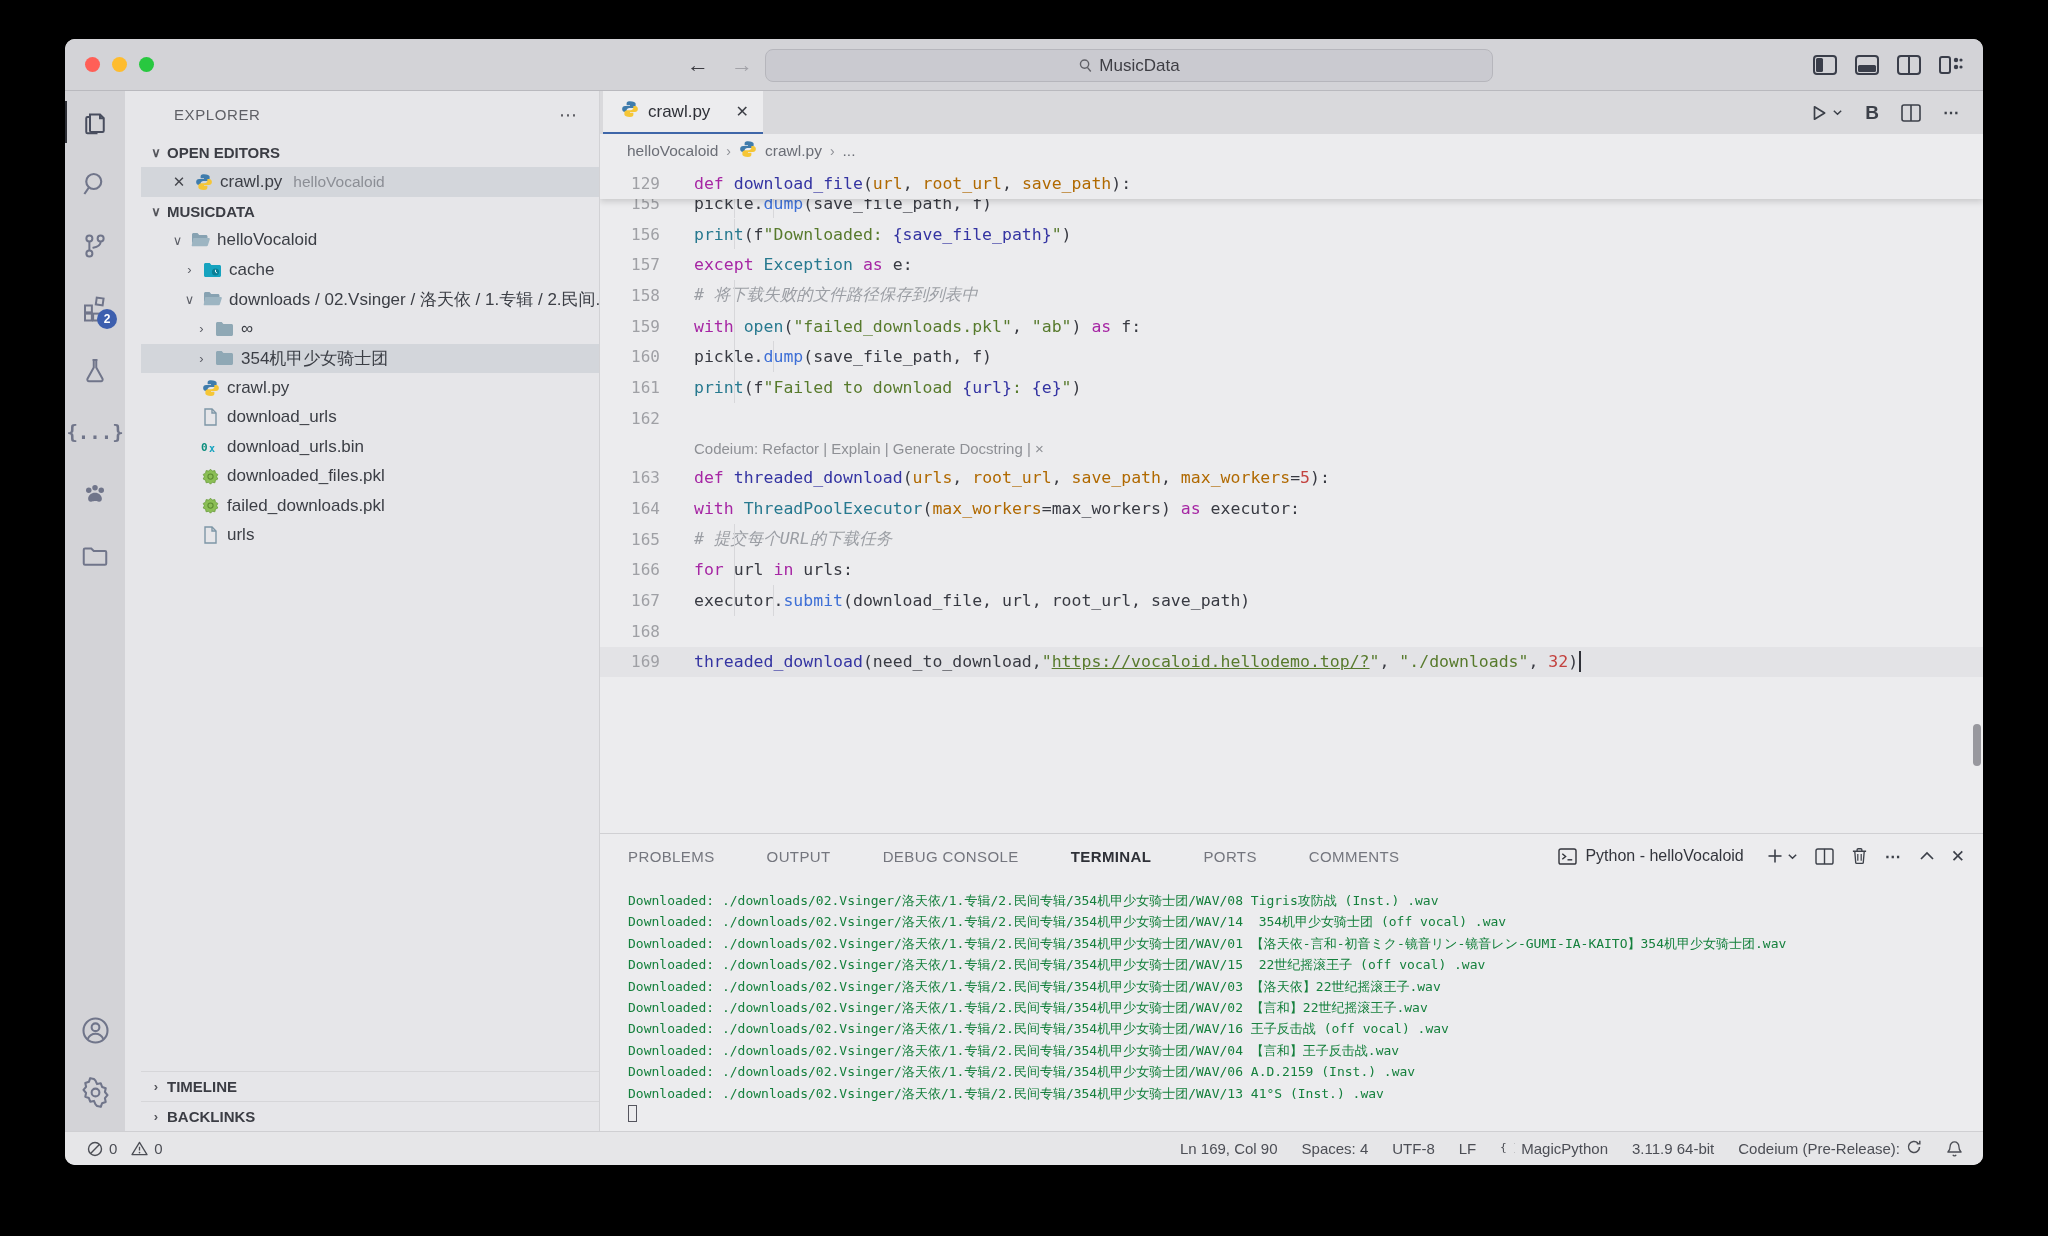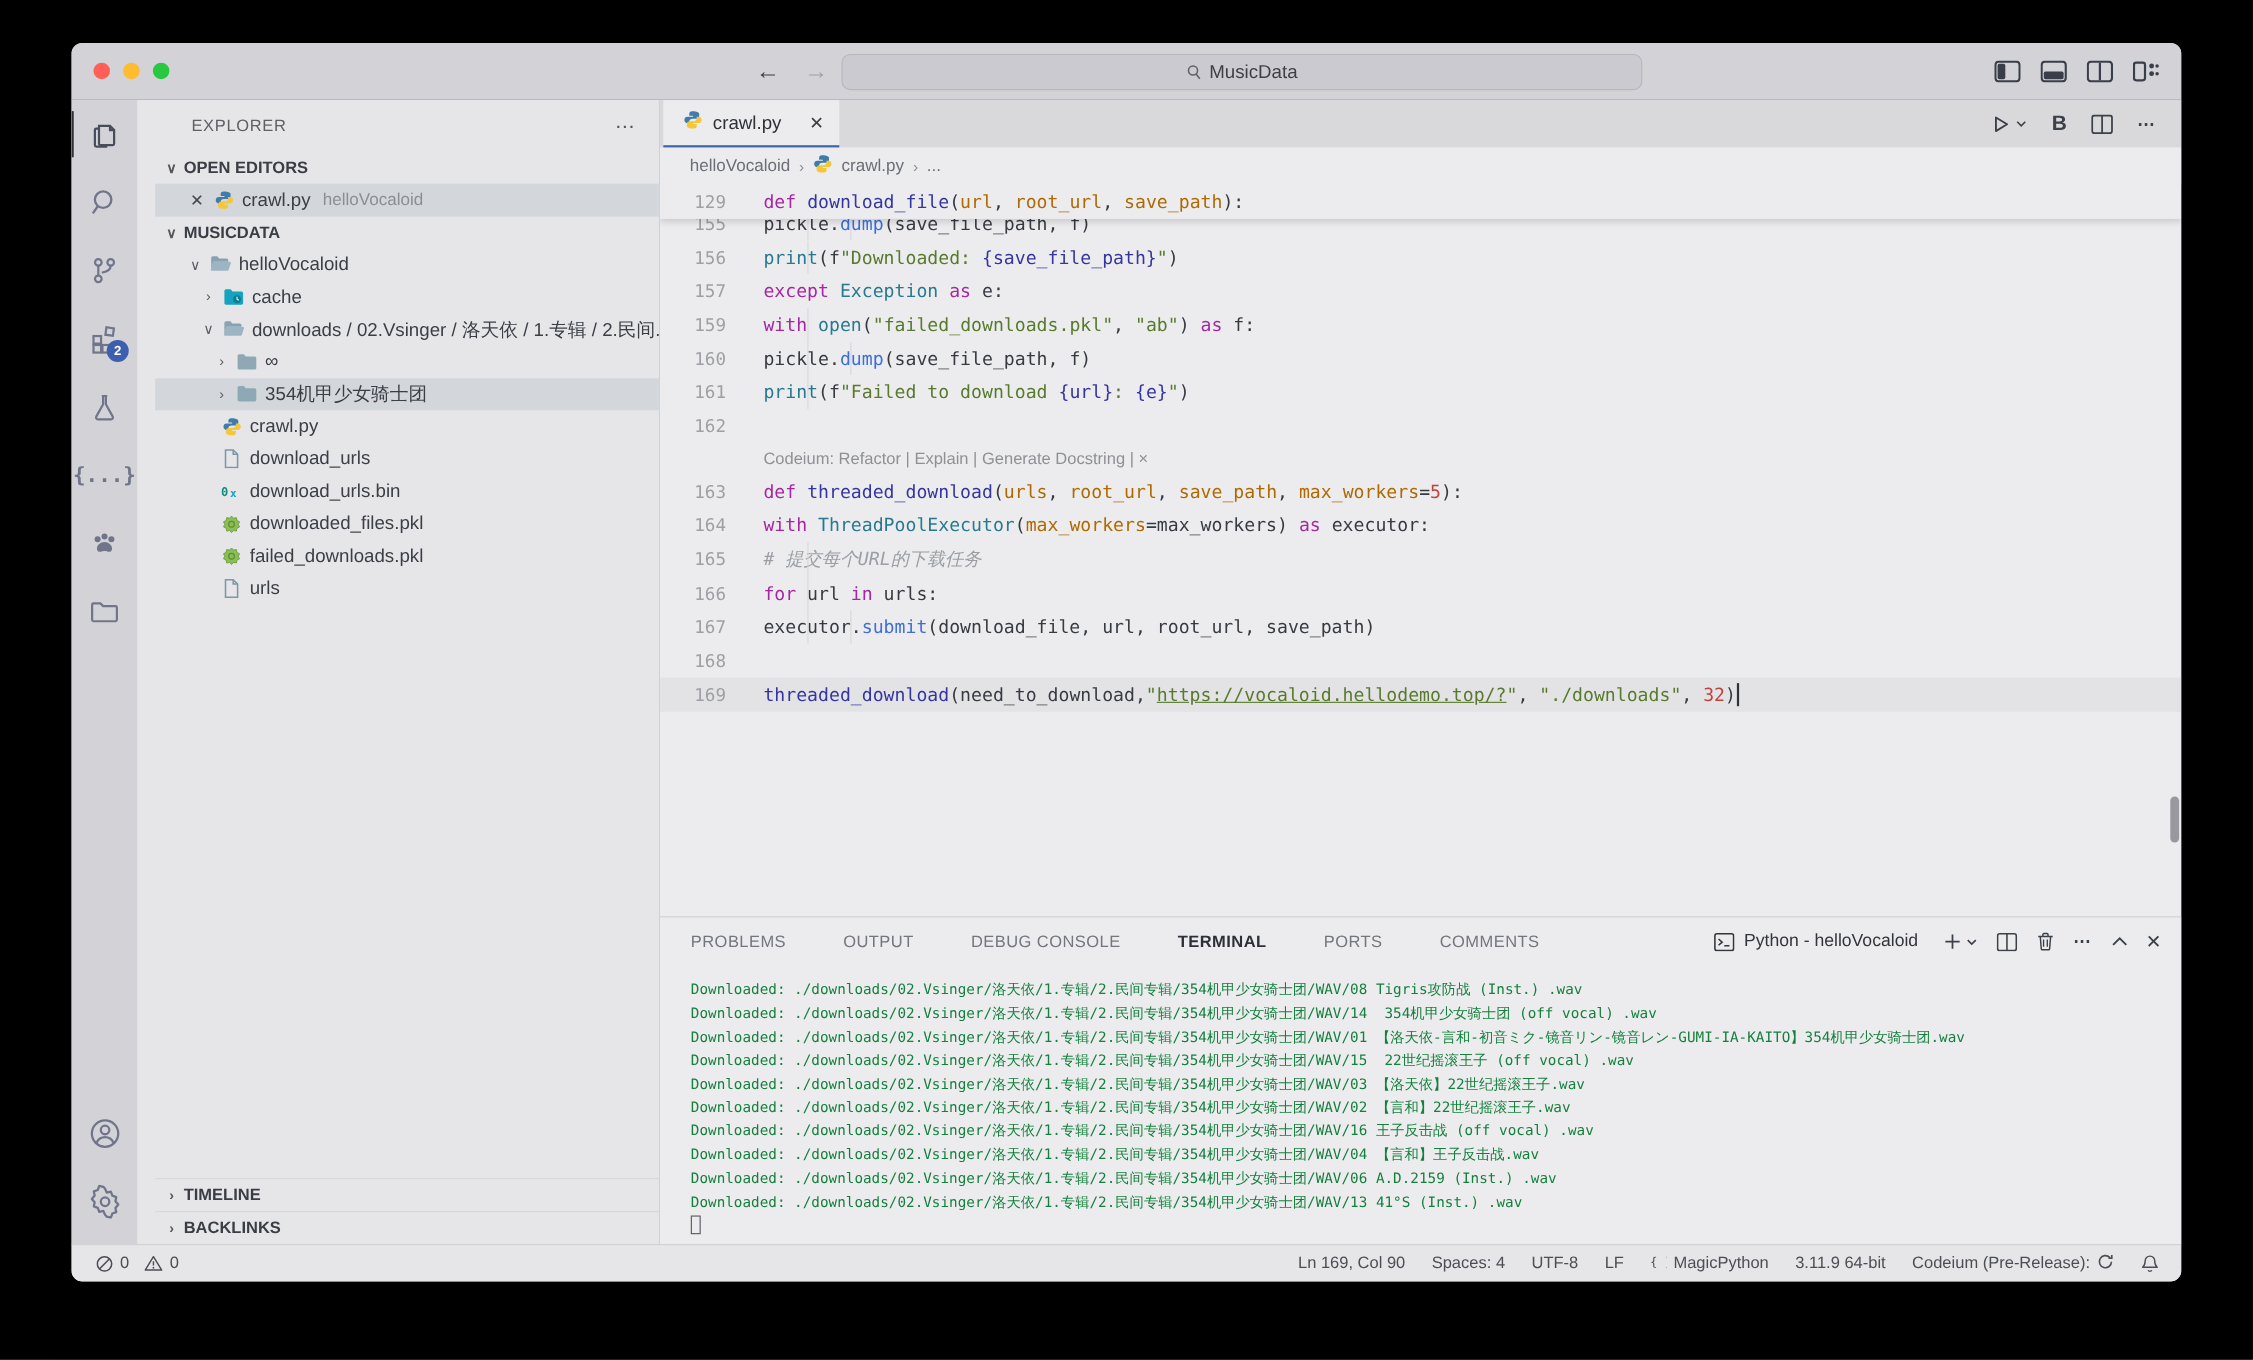--- a/index.html
+++ b/index.html
@@ -409,20 +409,24 @@
           </div>
           <div class="code-line ">
             <span class="ln">156</span>
             <pre><span class="guide" style="left:calc(4ch + 28px);"></span>        <span class="tok-call">print</span><span class="tok-plain">(f</span><span class="tok-str">"Downloaded: </span><span class="tok-navy">{save_file_path}</span><span class="tok-str">"</span><span class="tok-plain">)</span></pre>
           </div>
           <div class="code-line ">
             <span class="ln">157</span>
             <pre>    <span class="tok-kw">except</span><span class="tok-plain"> </span><span class="tok-type">Exception</span><span class="tok-plain"> </span><span class="tok-kw">as</span><span class="tok-plain"> e:</span></pre>
           </div>
           <div class="code-line ">
+            <span class="ln">158</span>
+            <pre><span class="guide" style="left:calc(4ch + 28px);"></span>        <span class="tok-com"># 将下载失败的文件路径保存到列表中</span></pre>
+          </div>
+          <div class="code-line ">
             <span class="ln">159</span>
             <pre><span class="guide" style="left:calc(4ch + 28px);"></span>        <span class="tok-kw">with</span><span class="tok-plain"> </span><span class="tok-call">open</span><span class="tok-plain">(</span><span class="tok-str">"failed_downloads.pkl"</span><span class="tok-plain">, </span><span class="tok-str">"ab"</span><span class="tok-plain">) </span><span class="tok-kw">as</span><span class="tok-plain"> f:</span></pre>
           </div>
           <div class="code-line ">
             <span class="ln">160</span>
             <pre><span class="guide" style="left:calc(4ch + 28px);"></span><span class="guide" style="left:calc(8ch + 28px);"></span>            <span class="tok-plain">pickle.</span><span class="tok-meth">dump</span><span class="tok-plain">(save_file_path, f)</span></pre>
           </div>
           <div class="code-line ">
             <span class="ln">161</span>
             <pre><span class="guide" style="left:calc(4ch + 28px);"></span>        <span class="tok-call">print</span><span class="tok-plain">(f</span><span class="tok-str">"Failed to download </span><span class="tok-navy">{url}</span><span class="tok-str">: </span><span class="tok-navy">{e}</span><span class="tok-str">"</span><span class="tok-plain">)</span></pre>

